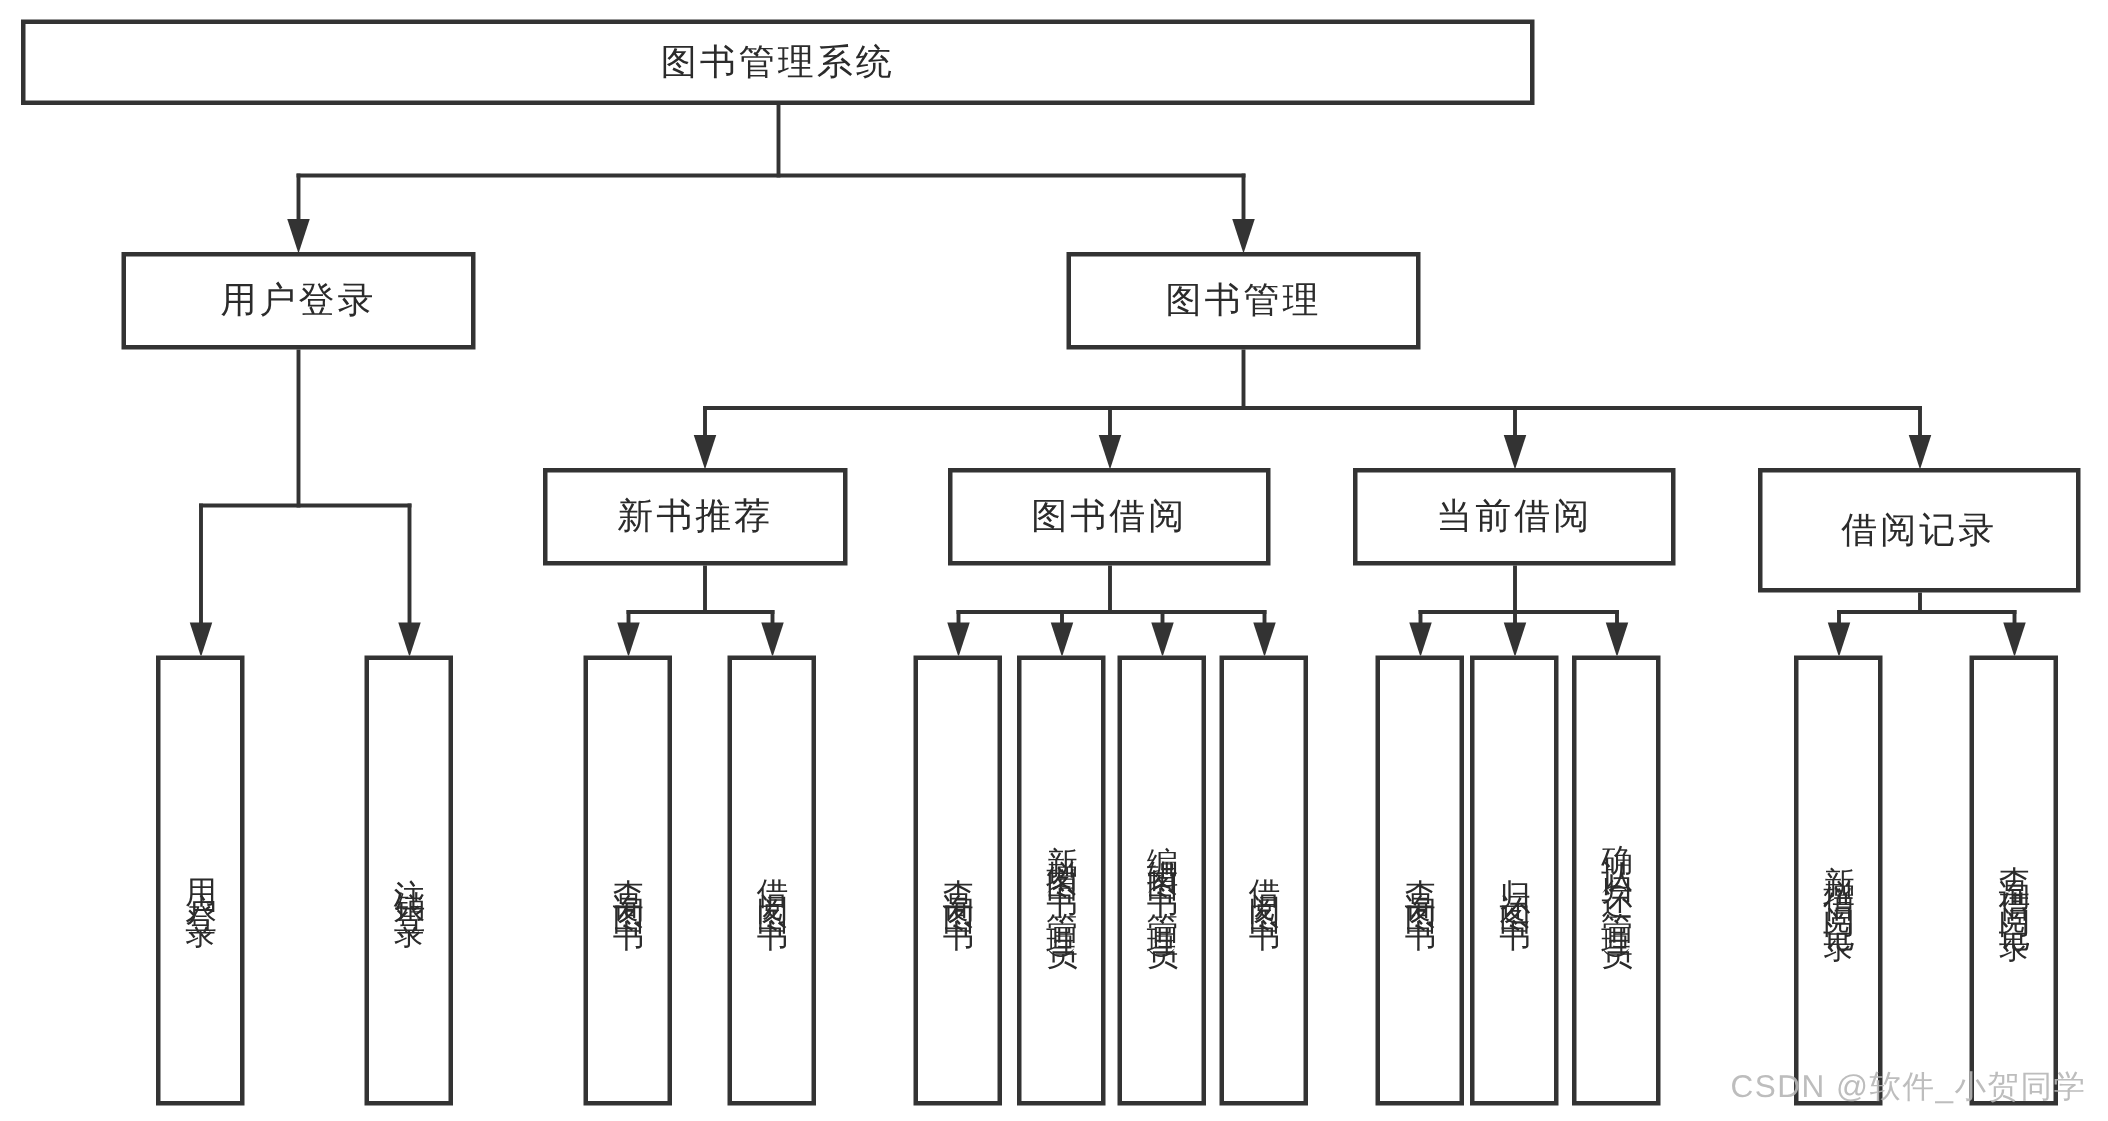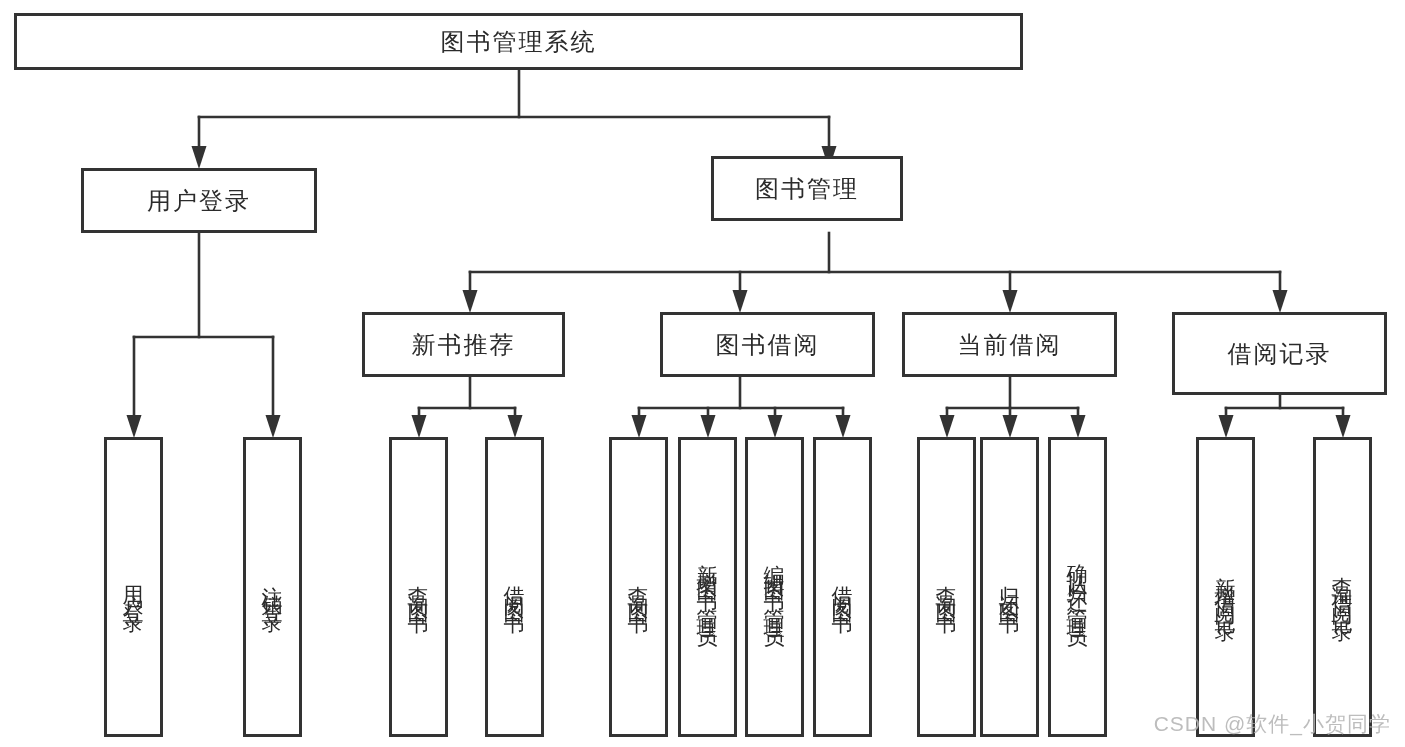--- a/index.html
+++ b/index.html
@@ -145,24 +145,24 @@
       <path d="M1226 408 V428"></path>
       <path d="M1343 408 V428"></path>
       <polygon points="1218.5,415 1233.5,415 1226,438"></polygon>
       <polygon points="1335.5,415 1350.5,415 1343,438"></polygon>
     </g>
   </svg>
 
   <div class="node" style="left:14px;top:13px;width:1009px;height:57px">图书管理系统</div>
 
   <div class="node" style="left:81px;top:168px;width:236px;height:65px">用户登录</div>
-  <div class="node" style="left:711px;top:156px;width:192px;height:65px">图书管理</div>
+  <div class="node" style="left:711px;top:168px;width:236px;height:65px">图书管理</div>
 
   <div class="node" style="left:362px;top:312px;width:203px;height:65px">新书推荐</div>
-  <div class="node" style="left:660px;top:312px;width:215px;height:65px">图书借阅</div>
+  <div class="node" style="left:632px;top:312px;width:215px;height:65px">图书借阅</div>
   <div class="node" style="left:902px;top:312px;width:215px;height:65px">当前借阅</div>
   <div class="node" style="left:1172px;top:312px;width:215px;height:83px">借阅记录</div>
 
   <div class="node leaf" style="left:104px;top:437px;width:59px;height:300px">用户登录</div>
   <div class="node leaf" style="left:243px;top:437px;width:59px;height:300px">注销登录</div>
 
   <div class="node leaf" style="left:389px;top:437px;width:59px;height:300px">查询图书</div>
   <div class="node leaf" style="left:485px;top:437px;width:59px;height:300px">借阅图书</div>
 
   <div class="node leaf" style="left:609px;top:437px;width:59px;height:300px">查询图书</div>

